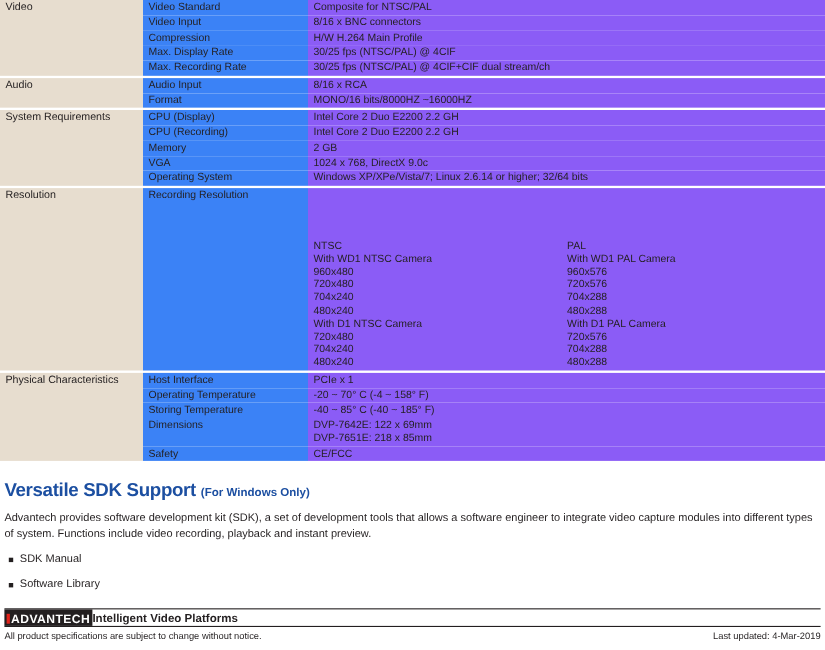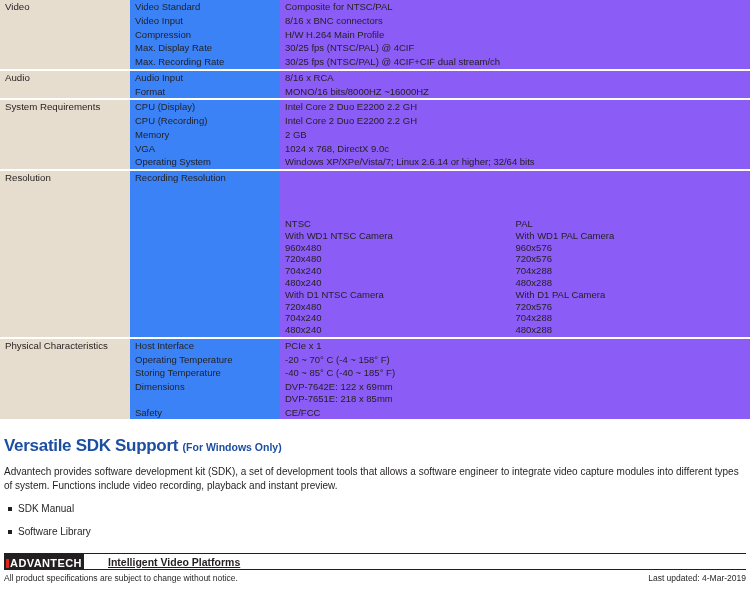--- a/index.html
+++ b/index.html
@@ -151,25 +151,23 @@
     width: 3px;
     height: 9px;
     background: #e2231a;
     margin-right: 1px;
     vertical-align: -1px;
   }
   .tagline-cell {
     flex: 1;
     display: flex;
     align-items: center;
-    padding-left: 24px;
     font-size: 10.5px;
     font-weight: bold;
     color: #231f20;
-    text-decoration: underline;
   }
   .footer-note {
     display: flex;
     justify-content: space-between;
     margin-top: 3px;
     font-size: 8.5px;
     color: #231f20;
   }
 </style>
 </head>

